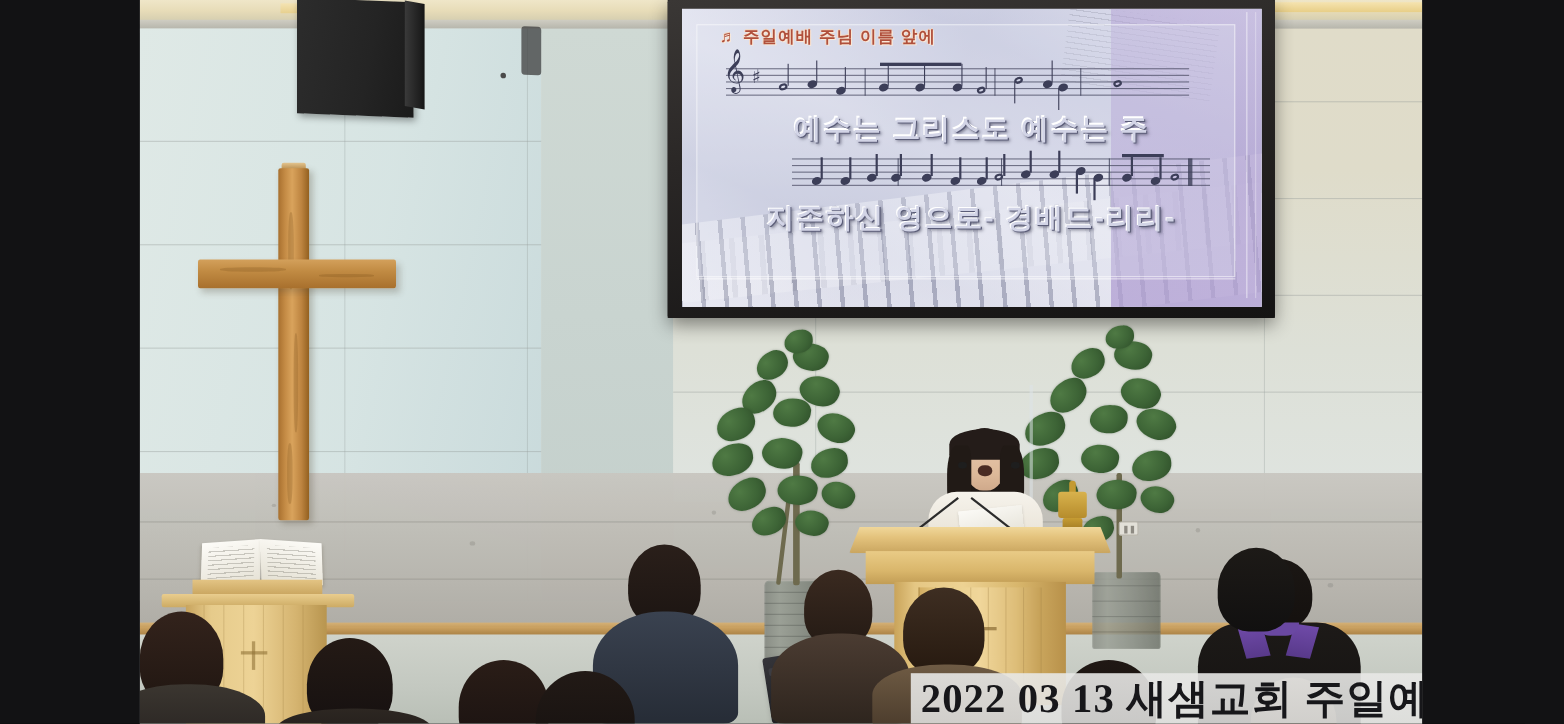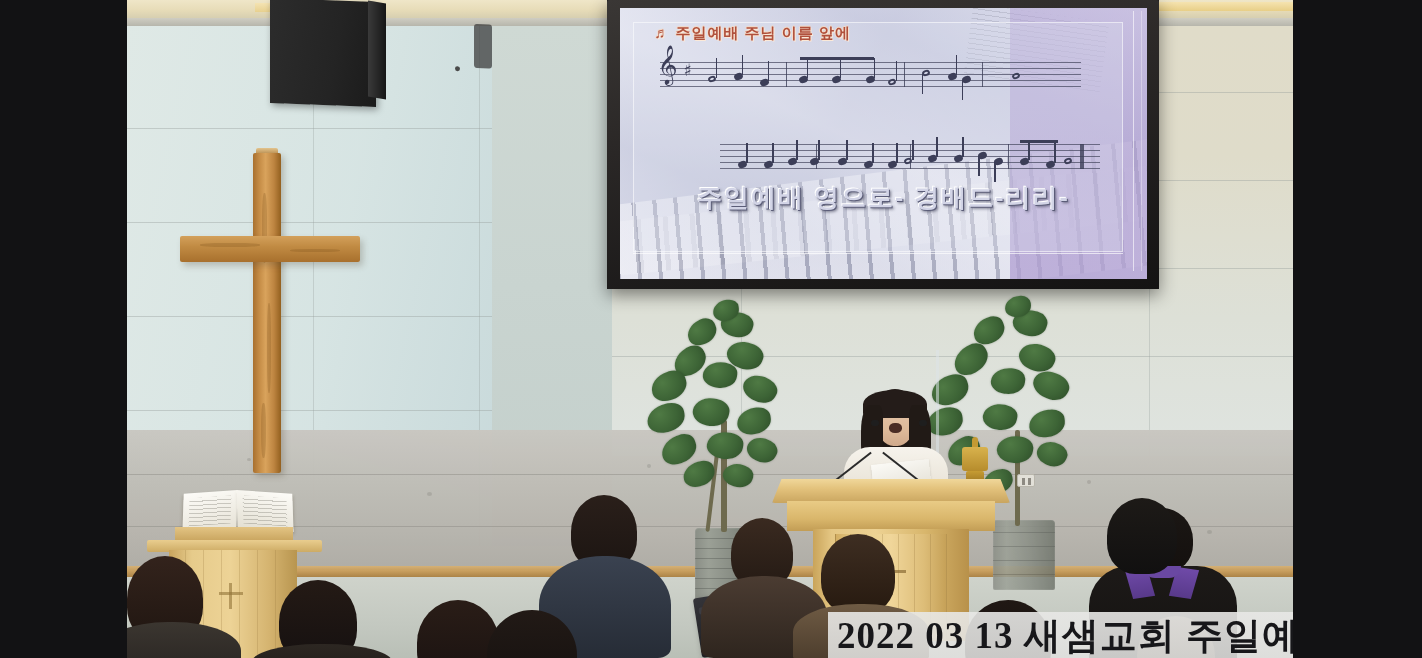--- a/index.html
+++ b/index.html
@@ -569,20 +569,21 @@
             </div>
           <div class="note" style="left:302px; top:14px;">
               <div class="head"></div>
               <div class="stem down"></div>
             </div>
           <div class="note" style="left:352px; top:11px;">
               <div class="head open"></div>
             </div>
         </div>
 
+        <div class="lyric l1">예수는 그리스도 예수는 주</div>
 
         <div class="staff" style="left:19%; top:50%; width:72%; height:26px;">
           <div class="ln" style="top:0;"></div>
             <div class="ln" style="top:6px;"></div>
           <div class="ln" style="top:12px;"></div>
             <div class="ln" style="top:18px;"></div>
           <div class="ln" style="top:24px;"></div>
           <div class="barline" style="left:96px; top:0; height:25px;"></div>
           <div class="barline" style="left:190px; top:0; height:25px;"></div>
           <div class="barline" style="left:288px; top:0; height:25px;"></div>
@@ -642,21 +643,21 @@
             </div>
           <div class="note" style="left:326px; top:17px;">
               <div class="head"></div>
               <div class="stem"></div>
             </div>
           <div class="note" style="left:344px; top:14px;">
               <div class="head open"></div>
             </div>
         </div>
 
-        <div class="lyric l2">주일예배 영으로- 경배드-리리-</div>
+        <div class="lyric l2">지존하신 영으로- 경배드-리리-</div>
       </div>
     </div>
 
     <div class="planter" style="left:568px; top:528px; width:62px; height:78px;">
       <div class="rib" style="top:10px;"></div>
         <div class="rib" style="top:20px;"></div>
       <div class="rib" style="top:30px;"></div>
         <div class="rib" style="top:40px;"></div>
       <div class="rib" style="top:50px;"></div>
         <div class="rib" style="top:60px;"></div>

